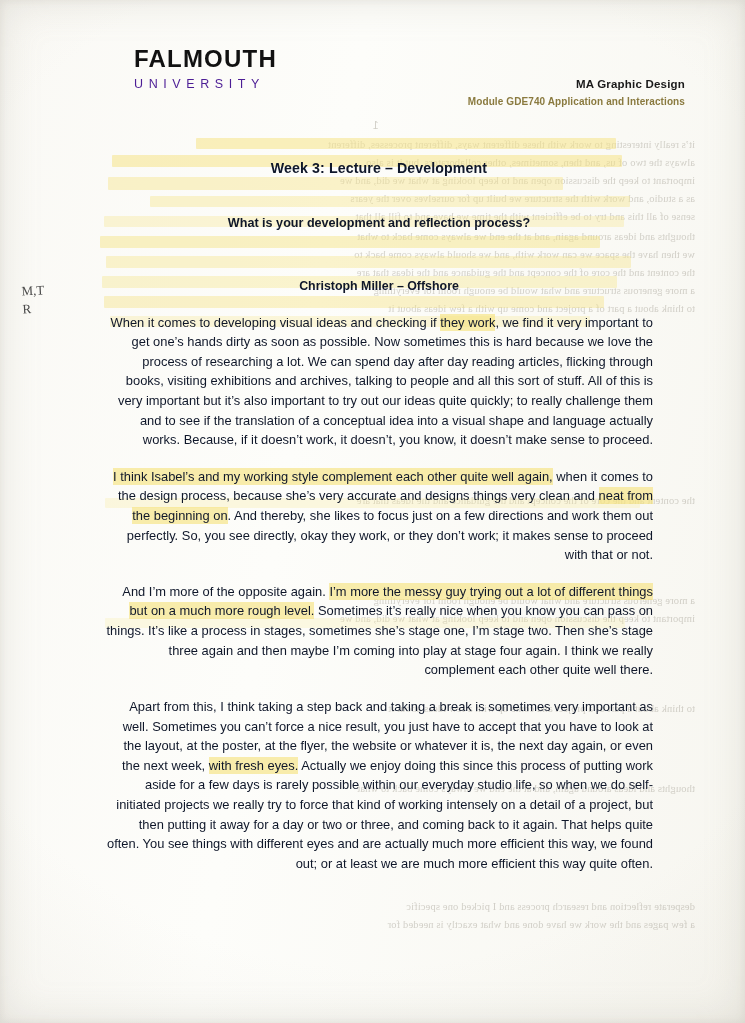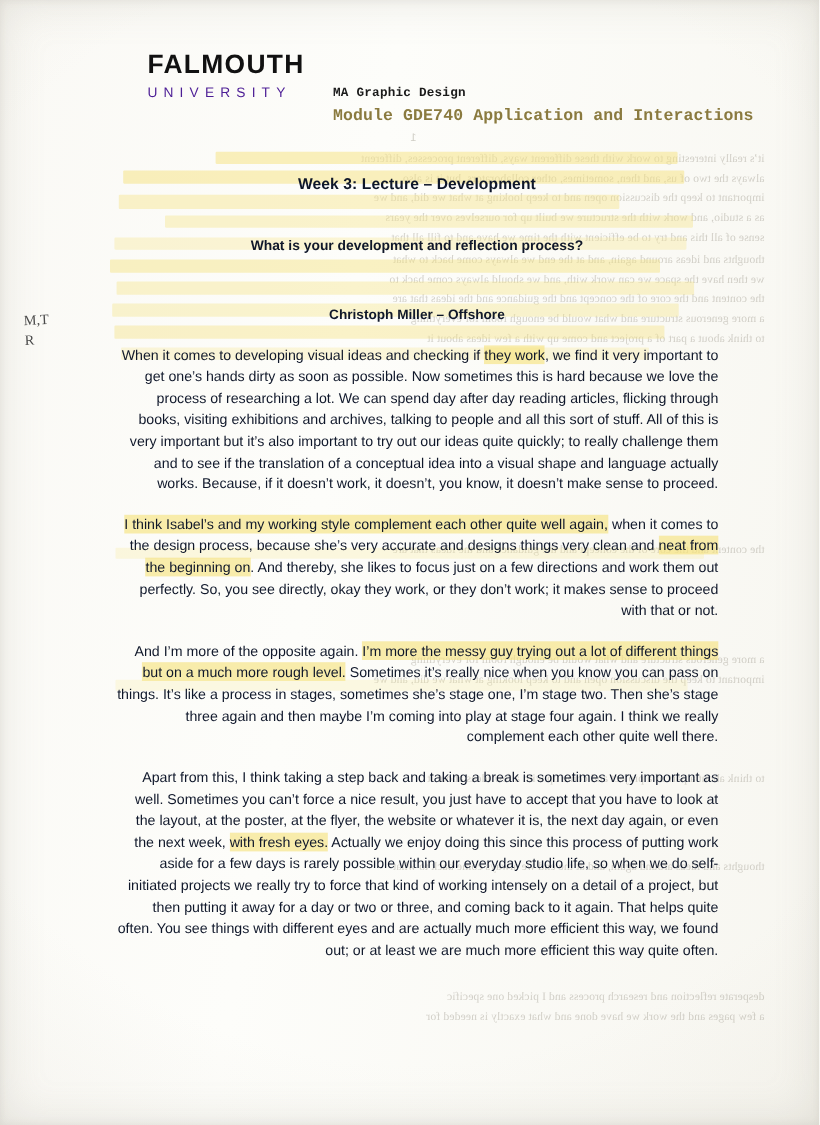--- a/index.html
+++ b/index.html
@@ -49,31 +49,30 @@
   .logo-sub {
     font-size: 12.5px;
     letter-spacing: 5.6px;
     margin-top: 6px;
     color: #4c1d95;
   }
   .course-block {
     position: absolute;
     right: 60px;
     top: 78px;
-    text-align: left;
-    font-family: Liberation Mono, monospace;
+    text-align: right;
   }
   .course-title {
     font-size: 11.5px;
     font-weight: bold;
     color: #1a1a1a;
     letter-spacing: 0.2px;
   }
   .course-module {
-    font-size: 15px;
+    font-size: 10px;
     font-weight: bold;
     color: #8a7a3f;
     margin-top: 6px;
     letter-spacing: 0.1px;
   }
 
   
   .bleed {
     position: absolute;
     left: 95px;

